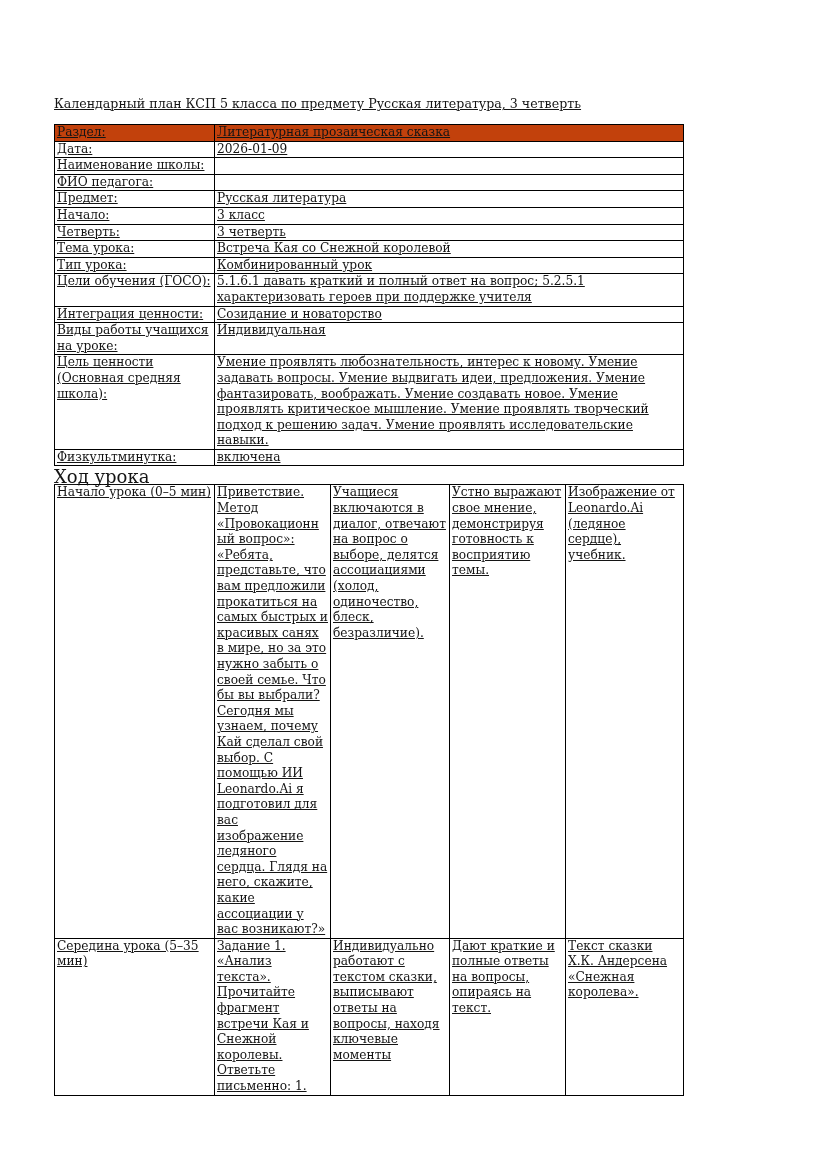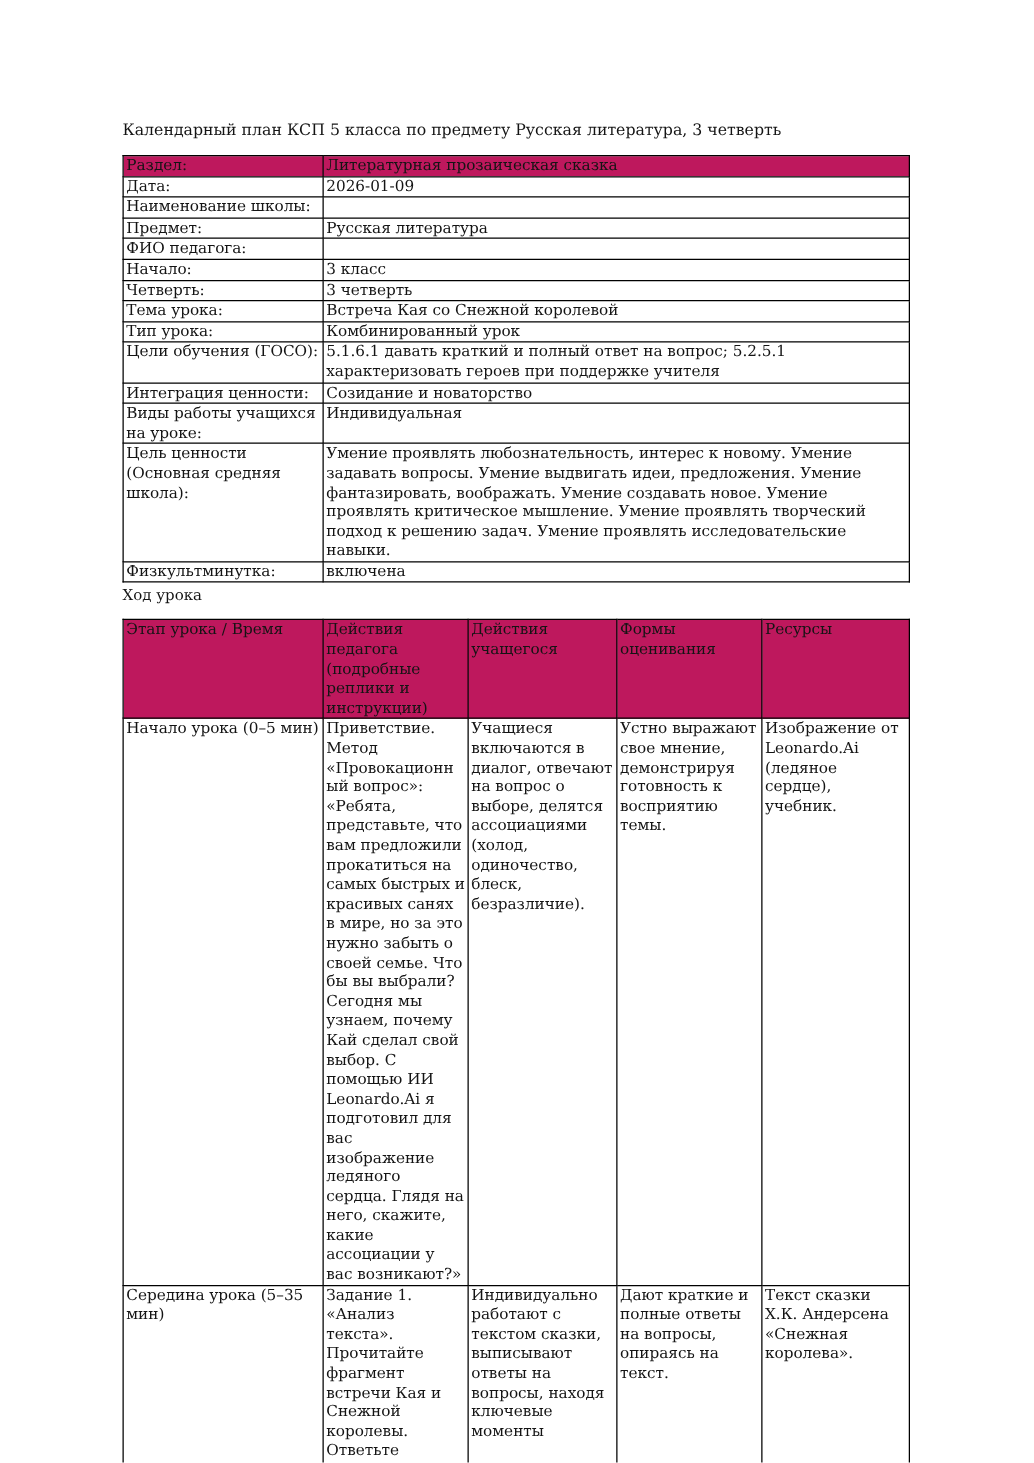--- a/index.html
+++ b/index.html
@@ -11,21 +11,22 @@
     width: 827px;
     height: 1170px;
     overflow: hidden;
     font-family: "DejaVu Serif", "Liberation Serif", serif;
     color: #141414;
   }
   .page {
     box-sizing: border-box;
     width: 827px;
     height: 1136px;
-    padding: 96px 100px 0 98px;
+    padding: 96px 100px 0 54px;
+    text-decoration: underline;
   }
   .doc-title {
     margin: 0 0 12px 0;
     font-size: 12.6px;
     line-height: 16px;
     white-space: nowrap;
   }
   table {
     border-collapse: collapse;
     table-layout: fixed;
@@ -33,27 +34,27 @@
   }
   td {
     border: 1px solid #000000;
     vertical-align: top;
     padding: 0 2px;
     font-size: 12.2px;
     line-height: 15.6px;
     word-wrap: break-word;
   }
   tr.shaded td {
-    background: #be185d;
+    background: #c2410c;
   }
   .info-table .c-label { width: 160px; }
   .info-table .c-value { width: 469px; }
   .section-heading {
-    margin: 3px 0 11px 0;
-    font-size: 12px;
+    margin: 3px 0 0 0;
+    font-size: 18px;
     line-height: 15px;
   }
   .lesson-table .c1 { width: 160px; }
   .lesson-table .c2 { width: 116px; }
   .lesson-table .c3 { width: 119px; }
   .lesson-table .c4 { width: 116px; }
   .lesson-table .c5 { width: 118px; }
   .lesson-table tr.header-row { height: 63px; }
   .lesson-table tr.row-tall { height: 399px; }
   .lesson-table tr.row-mid { height: 130px; }
@@ -77,26 +78,26 @@
       </tr>
       <tr>
         <td>Дата:</td>
         <td>2026-01-09</td>
       </tr>
       <tr>
         <td>Наименование школы:</td>
         <td></td>
       </tr>
       <tr>
+        <td>ФИО педагога:</td>
+        <td></td>
+      </tr>
+      <tr>
         <td>Предмет:</td>
         <td>Русская литература</td>
-      </tr>
-      <tr>
-        <td>ФИО педагога:</td>
-        <td></td>
       </tr>
       <tr>
         <td>Начало:</td>
         <td>3 класс</td>
       </tr>
       <tr>
         <td>Четверть:</td>
         <td>3 четверть</td>
       </tr>
       <tr>
@@ -134,27 +135,20 @@
 
   <table class="lesson-table">
     <colgroup>
         <col class="c1">
         <col class="c2">
         <col class="c3">
         <col class="c4">
         <col class="c5">
       </colgroup>
     <tbody>
-      <tr class="shaded header-row">
-        <td>Этап урока / Время</td>
-        <td>Действия педагога (подробные реплики и инструкции)</td>
-        <td>Действия учащегося</td>
-        <td>Формы оценивания</td>
-        <td>Ресурсы</td>
-      </tr>
       <tr class="row-tall">
         <td>Начало урока (0–5 мин)</td>
         <td>Приветствие. Метод «Провокационный вопрос»: «Ребята, представьте, что вам предложили прокатиться на самых быстрых и красивых санях в мире, но за это нужно забыть о своей семье. Что бы вы выбрали? Сегодня мы узнаем, почему Кай сделал свой выбор. С помощью ИИ Leonardo.Ai я подготовил для вас изображение ледяного сердца. Глядя на него, скажите, какие ассоциации у вас возникают?»</td>
         <td>Учащиеся включаются в диалог, отвечают на вопрос о выборе, делятся ассоциациями (холод, одиночество, блеск, безразличие).</td>
         <td>Устно выражают свое мнение, демонстрируя готовность к восприятию темы.</td>
         <td>Изображение от Leonardo.Ai (ледяное сердце), учебник.</td>
       </tr>
       <tr class="row-mid">
         <td>Середина урока (5–35 мин)</td>
         <td>Задание 1. «Анализ текста». Прочитайте фрагмент встречи Кая и Снежной королевы. Ответьте письменно: 1.</td>

